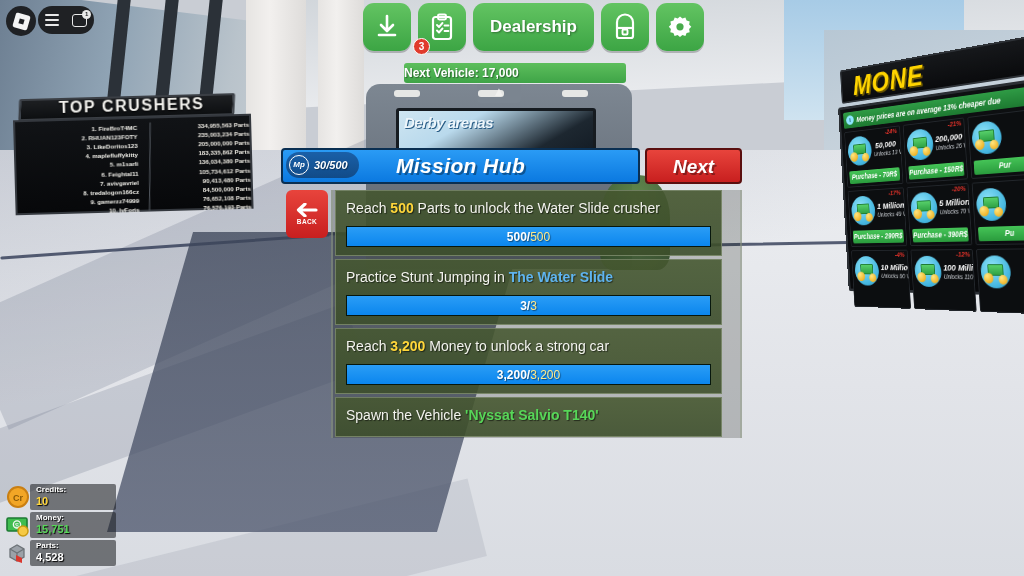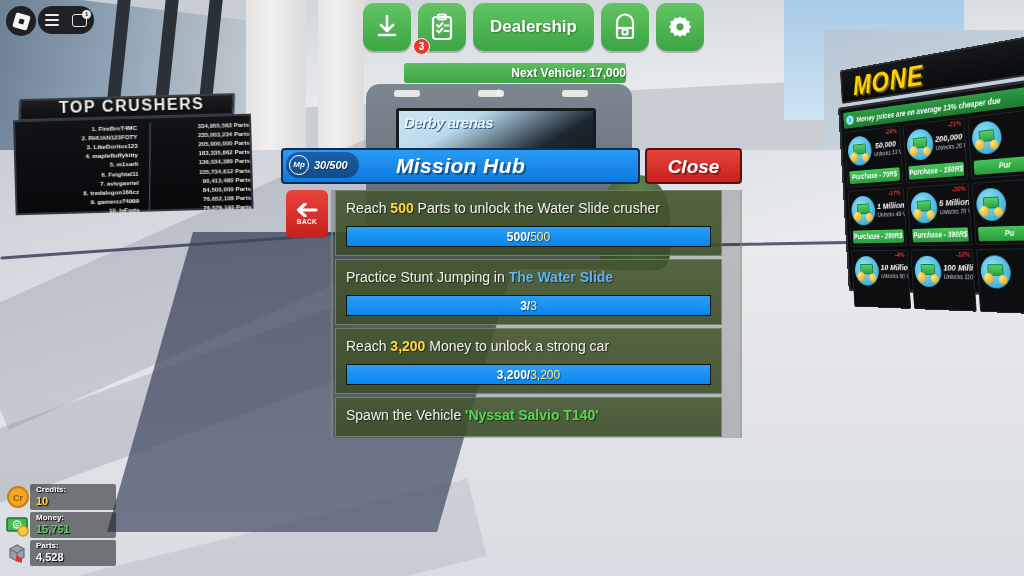--- a/index.html
+++ b/index.html
@@ -271,21 +271,21 @@
     width:17px; height:17px; border-radius:50%;
     background:#e03b2c; border:1.5px solid #fff;
     color:#fff; font:bold 10px/15px "Liberation Sans", sans-serif;
     text-align:center;
   }
   .ico { position:relative; width:28px; height:28px; }
 
   .next-banner {
     position:absolute; left:404px; top:63px; width:222px; height:20px;
     background:linear-gradient(#5dbe5c,#3fa447);
-    border-radius:3px; text-align:right;
+    border-radius:3px; text-align:left;
     font:bold 12px/20px "Liberation Sans", sans-serif;
     color:#ffffff; text-shadow:1px 1px 1px rgba(0,0,0,.4);
   }
 
   
   #stats { position:absolute; left:4px; bottom:8px; width:112px; }
   .stat-row { position:relative; height:26px; margin-bottom:2px; }
   .stat-bg {
     position:absolute; left:26px; right:0; top:0; bottom:0;
     background:rgba(24,26,30,.55); border-radius:2px;
@@ -732,21 +732,21 @@
 
 <div id="modal">
 
   <div class="mh-head">
     <div class="mh-head-bar"></div>
     <div class="mh-title">Mission Hub</div>
     <div class="mp-pill">
       <span class="mp-circle">Mp</span>
       <span class="mp-text">30/500</span>
     </div>
-    <div class="mh-close">Close</div>
+    <div class="mh-close">Next</div>
   </div>
 
   <div class="mh-back">
     <span class="back-arrow">
       <svg viewBox="0 0 22 14" width="22" height="14">
         <path d="M9 1 L2.5 7 L9 13 M3 7 H20" stroke="#fff" stroke-width="3.2" fill="none" stroke-linecap="round" stroke-linejoin="round"></path>
       </svg>
     </span>
     <span class="back-label">BACK</span>
   </div>

